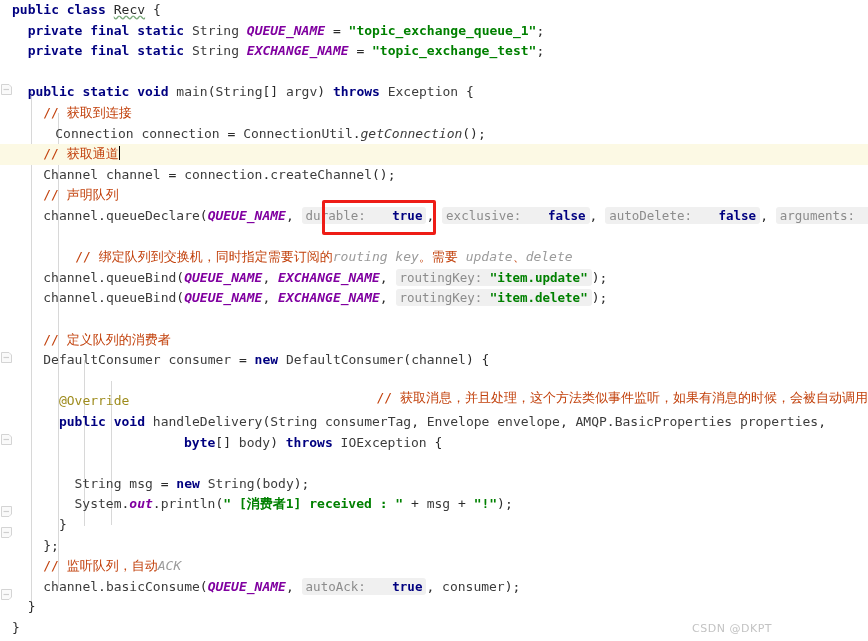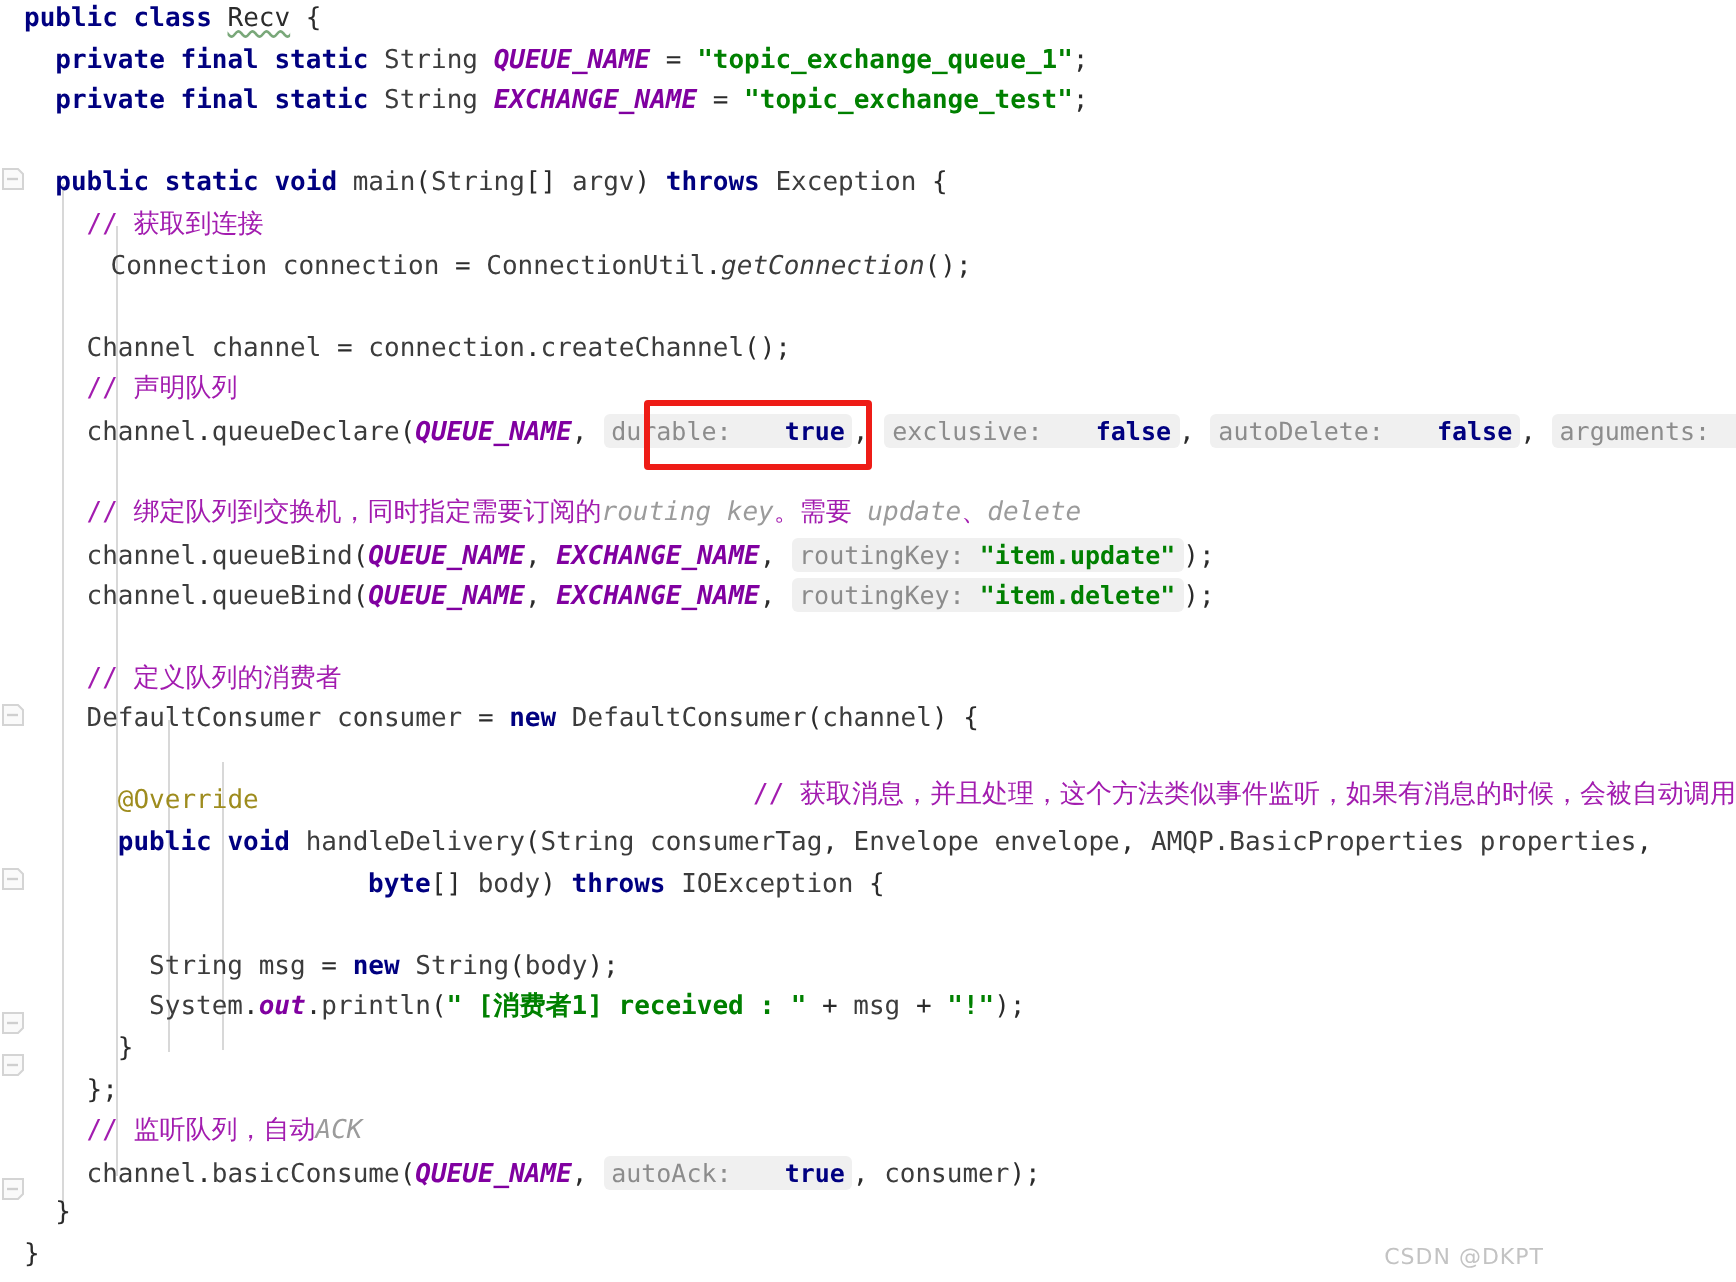--- a/index.html
+++ b/index.html
@@ -74,21 +74,21 @@
     width: 1px;
     background: #d8d8d8;
   }
 
   
   .kw      { color: #000080; font-weight: bold; }            
   .typ     { color: #3c3c3c; }                                
   .fld     { color: #8000a0; font-weight: bold; font-style: italic; } 
   .mth     { color: #3c3c3c; font-style: italic; }            
   .str     { color: #008000; font-weight: bold; }             
-  .cmt     { color: #a21caf; }                                
+  .cmt     { color: #c2410c; }                                
   .cmtI    { color: #9b9b9b; font-style: italic; }            
   .ann     { color: #9e8c1e; }                                
   .pn      { color: #2b2b2b; }                                
   .typo    { text-decoration: underline wavy #7aa87a; text-decoration-skip-ink: none; }
 
   
   .hint {
     background: #f0f0f0;
     color: #8c8c8c;
     border-radius: 3px;
@@ -140,25 +140,26 @@
     </div>
 
   <div id="code">
       <div class="line" style="top: 0px;"><span class="txt" style="padding-left: 12px;"><span class="kw">public</span><span class="pn"> </span><span class="kw">class</span><span class="pn"> </span><span class="typo">Recv</span><span class="pn"> {</span></span></div>
       <div class="line" style="top: 20.6px;"><span class="txt" style="padding-left: 27.64px;"><span class="kw">private</span><span class="pn"> </span><span class="kw">final</span><span class="pn"> </span><span class="kw">static</span><span class="pn"> </span><span class="typ">String</span><span class="pn"> </span><span class="fld">QUEUE_NAME</span><span class="pn"> = </span><span class="str">"topic_exchange_queue_1"</span><span class="pn">;</span></span></div>
       <div class="line" style="top: 41.2px;"><span class="txt" style="padding-left: 27.64px;"><span class="kw">private</span><span class="pn"> </span><span class="kw">final</span><span class="pn"> </span><span class="kw">static</span><span class="pn"> </span><span class="typ">String</span><span class="pn"> </span><span class="fld">EXCHANGE_NAME</span><span class="pn"> = </span><span class="str">"topic_exchange_test"</span><span class="pn">;</span></span></div>
       <div class="line" style="top: 61.8px;"><span class="txt" style="padding-left: 12px;"></span></div>
       <div class="line" style="top: 82.4px;"><span class="txt" style="padding-left: 27.64px;"><span class="kw">public</span><span class="pn"> </span><span class="kw">static</span><span class="pn"> </span><span class="kw">void</span><span class="pn"> </span><span class="typ">main</span><span class="pn">(</span><span class="typ">String</span><span class="pn">[] </span><span class="typ">argv</span><span class="pn">) </span><span class="kw">throws</span><span class="pn"> </span><span class="typ">Exception</span><span class="pn"> {</span></span></div>
       <div class="line" style="top: 103px;"><span class="txt" style="padding-left: 43.28px;"><span class="cmt">// 获取到连接</span></span></div>
       <div class="line" style="top: 123.6px; margin-left: 12px;"><span class="txt" style="padding-left: 43.28px;"><span class="typ">Connection</span><span class="pn"> </span><span class="typ">connection</span><span class="pn"> = </span><span class="typ">ConnectionUtil</span><span class="pn">.</span><span class="mth">getConnection</span><span class="pn">();</span></span></div>
+      <div class="line current" style="top: 144.2px;"><span class="txt" style="padding-left: 43.28px;"><span class="cmt">// 获取通道</span><span class="caret"></span></span></div>
       <div class="line" style="top: 164.8px;"><span class="txt" style="padding-left: 43.28px;"><span class="typ">Channel</span><span class="pn"> </span><span class="typ">channel</span><span class="pn"> = </span><span class="typ">connection</span><span class="pn">.</span><span class="typ">createChannel</span><span class="pn">();</span></span></div>
       <div class="line" style="top: 185.4px;"><span class="txt" style="padding-left: 43.28px;"><span class="cmt">// 声明队列</span></span></div>
       <div class="line" style="top: 206px;"><span class="txt" style="padding-left: 43.28px;"><span class="typ">channel</span><span class="pn">.</span><span class="typ">queueDeclare</span><span class="pn">(</span><span class="fld">QUEUE_NAME</span><span class="pn">, </span><span class="hint">durable: <span class="hv">true</span></span><span class="pn">,</span><span class="pn"> </span><span class="hint">exclusive: <span class="hv">false</span></span><span class="pn">,</span><span class="pn"> </span><span class="hint">autoDelete: <span class="hv">false</span></span><span class="pn">,</span><span class="pn"> </span><span class="hint">arguments: <span class="hv">null</span></span><span class="pn">);</span></span></div>
       <div class="line" style="top: 226.6px;"><span class="txt" style="padding-left: 12px;"></span></div>
-      <div class="line" style="top: 247.2px;"><span class="txt" style="padding-left: 43.28px;"><span class="cmt">// 绑定队列到交换机，同时指定需要订阅的</span><span class="cmtI">routing key</span><span class="cmt">。需要 </span><span class="cmtI">update</span><span class="cmt">、</span><span class="cmtI">delete</span></span></div>
+      <div class="line" style="top: 247.2px;"><span class="txt" style="padding-left: 43.28px; margin-left: 32px;"><span class="cmt">// 绑定队列到交换机，同时指定需要订阅的</span><span class="cmtI">routing key</span><span class="cmt">。需要 </span><span class="cmtI">update</span><span class="cmt">、</span><span class="cmtI">delete</span></span></div>
       <div class="line" style="top: 267.8px;"><span class="txt" style="padding-left: 43.28px;"><span class="typ">channel</span><span class="pn">.</span><span class="typ">queueBind</span><span class="pn">(</span><span class="fld">QUEUE_NAME</span><span class="pn">, </span><span class="fld">EXCHANGE_NAME</span><span class="pn">, </span><span class="hint">routingKey: <span class="hs">"item.update"</span></span><span class="pn">);</span></span></div>
       <div class="line" style="top: 288.4px;"><span class="txt" style="padding-left: 43.28px;"><span class="typ">channel</span><span class="pn">.</span><span class="typ">queueBind</span><span class="pn">(</span><span class="fld">QUEUE_NAME</span><span class="pn">, </span><span class="fld">EXCHANGE_NAME</span><span class="pn">, </span><span class="hint">routingKey: <span class="hs">"item.delete"</span></span><span class="pn">);</span></span></div>
       <div class="line" style="top: 309px;"><span class="txt" style="padding-left: 12px;"></span></div>
       <div class="line" style="top: 329.6px;"><span class="txt" style="padding-left: 43.28px;"><span class="cmt">// 定义队列的消费者</span></span></div>
       <div class="line" style="top: 350.2px;"><span class="txt" style="padding-left: 43.28px;"><span class="typ">DefaultConsumer</span><span class="pn"> </span><span class="typ">consumer</span><span class="pn"> = </span><span class="kw">new</span><span class="pn"> </span><span class="typ">DefaultConsumer</span><span class="pn">(</span><span class="typ">channel</span><span class="pn">) {</span></span></div>
       <div class="line" style="top: 388px; text-align: right;"><span class="txt" style="padding-left: 58.92px;"><span class="cmt">// 获取消息，并且处理，这个方法类似事件监听，如果有消息的时候，会被自动调用</span></span></div>
       <div class="line" style="top: 391.4px;"><span class="txt" style="padding-left: 58.92px;"><span class="ann">@Override</span></span></div>
       <div class="line" style="top: 412px;"><span class="txt" style="padding-left: 58.92px;"><span class="kw">public</span><span class="pn"> </span><span class="kw">void</span><span class="pn"> </span><span class="typ">handleDelivery</span><span class="pn">(</span><span class="typ">String</span><span class="pn"> </span><span class="typ">consumerTag</span><span class="pn">, </span><span class="typ">Envelope</span><span class="pn"> </span><span class="typ">envelope</span><span class="pn">, </span><span class="typ">AMQP.BasicProperties</span><span class="pn"> </span><span class="typ">properties</span><span class="pn">,</span></span></div>
       <div class="line" style="top: 432.6px;"><span class="txt" style="padding-left: 184.04px;"><span class="kw">byte</span><span class="pn">[] </span><span class="typ">body</span><span class="pn">) </span><span class="kw">throws</span><span class="pn"> </span><span class="typ">IOException</span><span class="pn"> {</span></span></div>
       <div class="line" style="top: 473.8px;"><span class="txt" style="padding-left: 74.56px;"><span class="typ">String</span><span class="pn"> </span><span class="typ">msg</span><span class="pn"> = </span><span class="kw">new</span><span class="pn"> </span><span class="typ">String</span><span class="pn">(</span><span class="typ">body</span><span class="pn">);</span></span></div>

